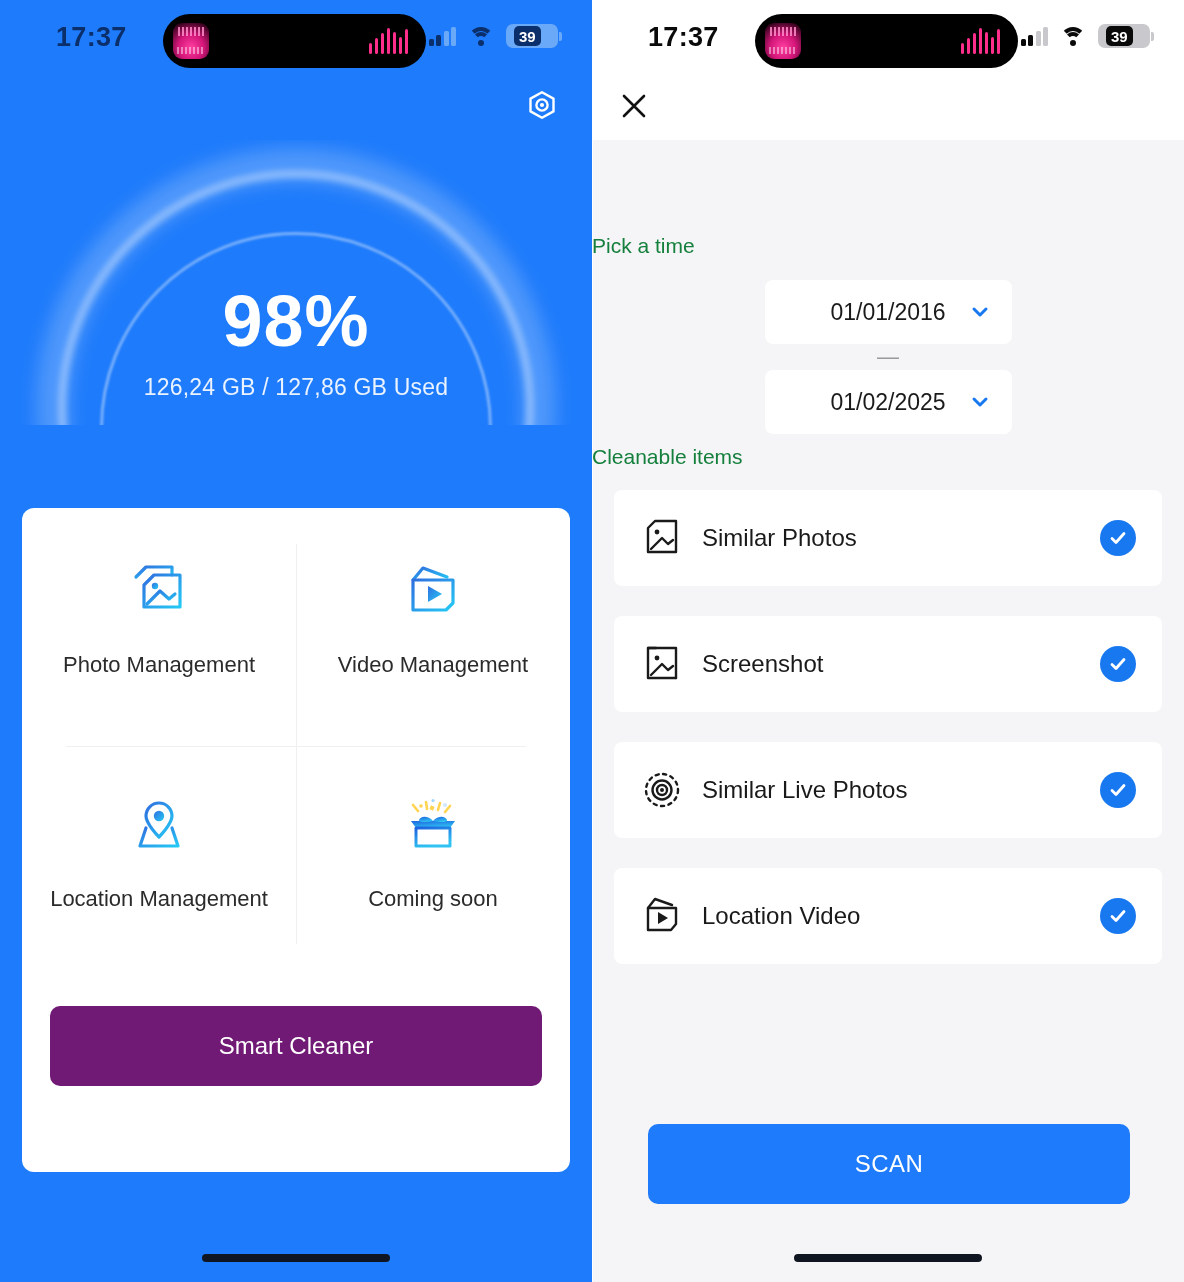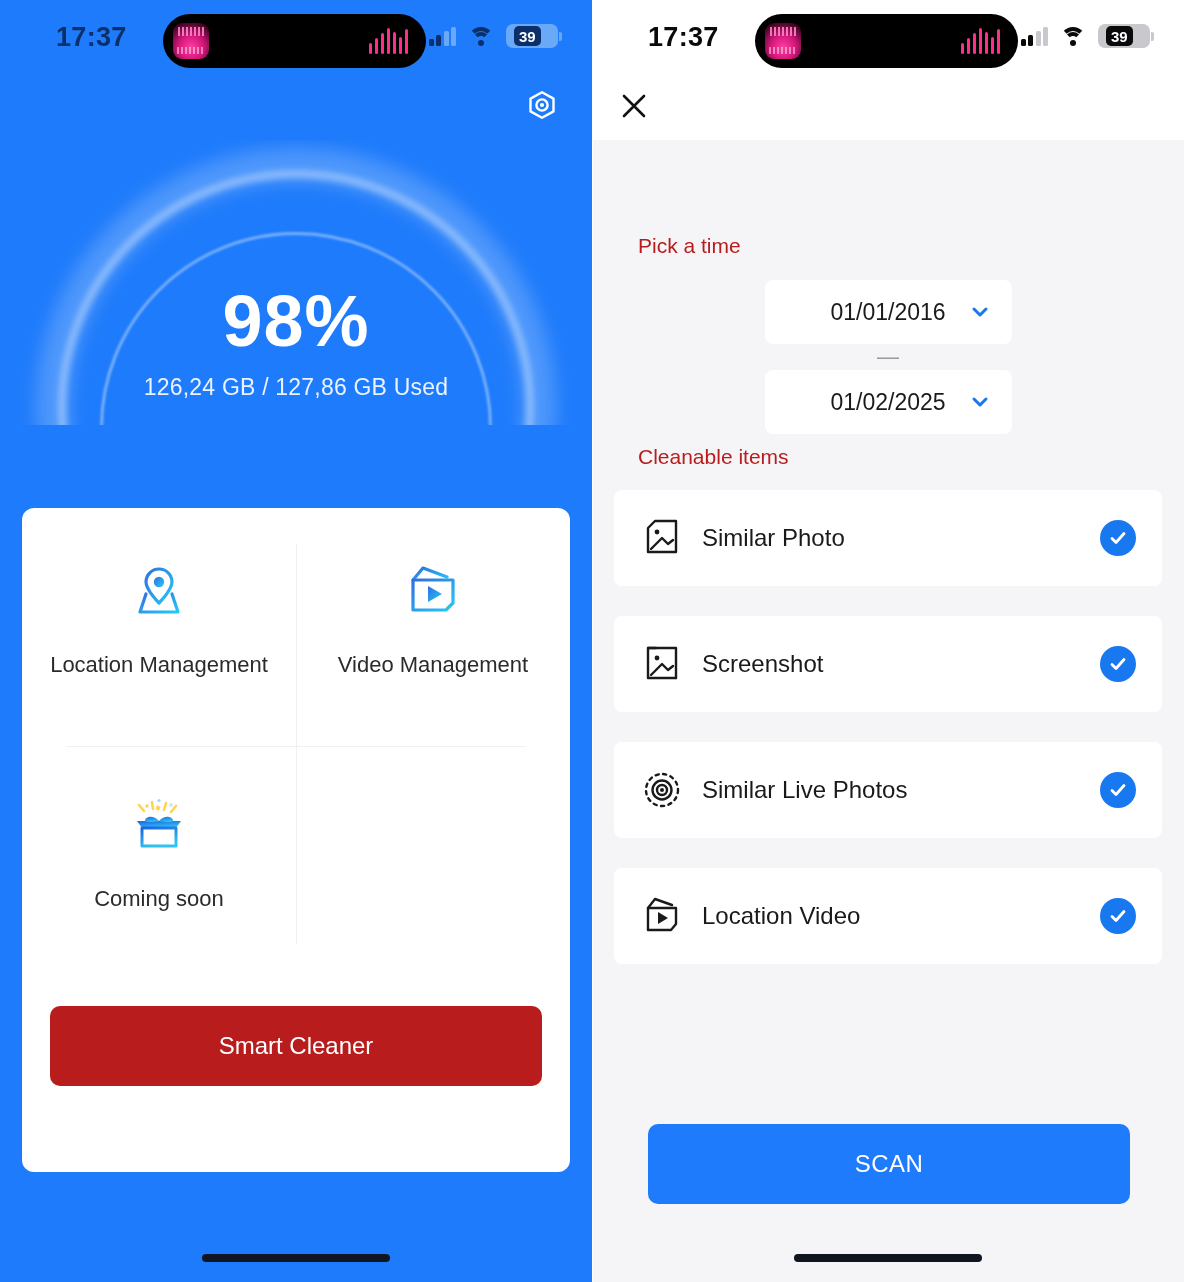--- a/index.html
+++ b/index.html
@@ -179,21 +179,21 @@
     position: absolute; left: 50%; top: 36px;
     width: 1px; height: 400px; background: #f0f0f2;
   }
   .hdiv {
     position: absolute; left: 44px; top: 238px;
     width: 460px; height: 1px; background: #f0f0f2;
   }
   .smart-btn {
     position: absolute; left: 28px; bottom: 86px;
     width: 492px; height: 80px;
-    background: #b91c1c; border: none; border-radius: 10px;
+    background: #701a75; border: none; border-radius: 10px;
     color: #fff; font-size: 24px;
     font-family: "Liberation Sans", sans-serif;
     display: flex; align-items: center; justify-content: center;
   }
 
   
   .home-ind {
     position: absolute; left: 50%; transform: translateX(-50%);
     bottom: 20px; width: 188px; height: 8px;
     border-radius: 4px; background: #101522;
@@ -204,22 +204,21 @@
     position: absolute; left: 0; top: 78px;
     width: 592px; height: 62px; background: #fff;
   }
   .close-btn {
     position: absolute; left: 612px; top: 84px;
     width: 44px; height: 44px;
     display: flex; align-items: center; justify-content: center;
   }
   .r-content { position: absolute; left: 0; top: 140px; width: 592px; }
   .sect-label {
-    color: #b91c1c; font-size: 21px;
-    margin-left: 46px;
+    color: #15803d; font-size: 21px;
   }
   .pick-time-label { position: absolute; top: 94px; }
   .date-row {
     position: absolute; top: 140px; left: 26px;
     width: 540px; display: flex; align-items: center; flex-direction: column;
   }
   .date-field {
     width: 247px; height: 64px; background: #fff;
     border-radius: 8px; position: relative;
     display: flex; align-items: center; justify-content: center;
@@ -318,53 +317,71 @@
       <div class="gauge-outer"></div>
       <div class="gauge-mid"></div>
       <div class="gauge-inner"></div>
       <div class="gauge-pct">98%</div>
       <div class="gauge-sub">126,24 GB / 127,86 GB Used</div>
     </div>
 
     <div class="feature-card">
       <div class="feature-grid">
 
+        <div class="feature-cell">
+          <div class="ficon">
+            <svg width="62" height="58" viewBox="0 0 62 58" fill="none">
+              <defs>
+                  <linearGradient id="g1" x1="0" y1="0" x2="1" y2="1">
+                <stop offset="0" stop-color="#2f6fe0"></stop>
+                    <stop offset="1" stop-color="#25c9f5"></stop>
+              </linearGradient>
+                </defs>
+              <path d="M8 14 L18 4 H44 V12" stroke="url(#g1)" stroke-width="3.2" stroke-linejoin="round" stroke-linecap="round" fill="none"></path>
+              <path d="M8 14 V38" stroke="url(#g1)" stroke-width="3.2" stroke-linecap="round"></path>
+              <path d="M16 22 L26 12 H52 V44 H16 Z" stroke="url(#g1)" stroke-width="3.2" stroke-linejoin="round" fill="none"></path>
+              <circle cx="27" cy="23" r="3.2" fill="url(#g1)"></circle>
+              <path d="M19 41 L32 28 L41 36 L47 31" stroke="url(#g1)" stroke-width="3.2" stroke-linecap="round" stroke-linejoin="round" fill="none"></path>
+            </svg>
+          </div>
+          <div class="flabel">Photo Management</div>
+        </div>
+
+        <div class="feature-cell">
+          <div class="ficon">
+            <svg width="60" height="58" viewBox="0 0 60 58" fill="none">
+              <defs>
+                  <linearGradient id="g2" x1="0" y1="0" x2="1" y2="1">
+                <stop offset="0" stop-color="#2f6fe0"></stop>
+                    <stop offset="1" stop-color="#25c9f5"></stop>
+              </linearGradient>
+                </defs>
+              <path d="M10 17 L20 5 L44 14" stroke="url(#g2)" stroke-width="3.2" stroke-linecap="round" stroke-linejoin="round" fill="none"></path>
+              <path d="M10 17 H50 V40 L43 47 H10 Z" stroke="url(#g2)" stroke-width="3.2" stroke-linejoin="round" fill="none"></path>
+              <path d="M25 23 L39 31 L25 39 Z" fill="url(#g2)"></path>
+            </svg>
+          </div>
+          <div class="flabel">Video Management</div>
+        </div>
 
         <div class="feature-cell">
           <div class="ficon">
             <svg width="58" height="56" viewBox="0 0 58 56" fill="none">
               <defs>
                   <linearGradient id="g3" x1="0" y1="0" x2="1" y2="1">
                 <stop offset="0" stop-color="#2f6fe0"></stop>
                     <stop offset="1" stop-color="#25c9f5"></stop>
               </linearGradient>
                 </defs>
               <path d="M16 30 L10 48 H48 L42 30" stroke="url(#g3)" stroke-width="3.2" stroke-linejoin="round" stroke-linecap="round" fill="none"></path>
               <path d="M29 5 C21.8 5 16 10.8 16 18 C16 26 29 39 29 39 C29 39 42 26 42 18 C42 10.8 36.2 5 29 5 Z" stroke="url(#g3)" stroke-width="3.2" fill="#ffffff" stroke-linejoin="round"></path>
               <circle cx="29" cy="18" r="5.2" fill="url(#g3)"></circle>
             </svg>
           </div>
           <div class="flabel">Location Management</div>
-        </div>
-
-        <div class="feature-cell">
-          <div class="ficon">
-            <svg width="60" height="58" viewBox="0 0 60 58" fill="none">
-              <defs>
-                  <linearGradient id="g2" x1="0" y1="0" x2="1" y2="1">
-                <stop offset="0" stop-color="#2f6fe0"></stop>
-                    <stop offset="1" stop-color="#25c9f5"></stop>
-              </linearGradient>
-                </defs>
-              <path d="M10 17 L20 5 L44 14" stroke="url(#g2)" stroke-width="3.2" stroke-linecap="round" stroke-linejoin="round" fill="none"></path>
-              <path d="M10 17 H50 V40 L43 47 H10 Z" stroke="url(#g2)" stroke-width="3.2" stroke-linejoin="round" fill="none"></path>
-              <path d="M25 23 L39 31 L25 39 Z" fill="url(#g2)"></path>
-            </svg>
-          </div>
-          <div class="flabel">Video Management</div>
         </div>
 
         <div class="feature-cell">
           <div class="ficon">
             <svg width="66" height="58" viewBox="0 0 66 58" fill="none">
               <defs>
                   <linearGradient id="g4" x1="0" y1="0" x2="0.4" y2="1">
                 <stop offset="0" stop-color="#1e63e0"></stop>
                     <stop offset="1" stop-color="#2fc2f2"></stop>
               </linearGradient>
@@ -467,21 +484,21 @@
       <div class="items-list">
 
         <div class="item-row">
           <div class="item-icon">
             <svg width="40" height="40" viewBox="0 0 40 40" fill="none">
               <path d="M6 10 L13 3 H34 V34 H6 Z" stroke="#1a1a1a" stroke-width="2.4" stroke-linejoin="round" fill="none"></path>
               <circle cx="15" cy="14" r="2.4" fill="#1a1a1a"></circle>
               <path d="M9 31 L20 20 L26 26 L31 22" stroke="#1a1a1a" stroke-width="2.4" stroke-linecap="round" stroke-linejoin="round" fill="none"></path>
             </svg>
           </div>
-          <div class="item-label">Similar Photo</div>
+          <div class="item-label">Similar Photos</div>
           <div class="check">
             <svg width="22" height="22" viewBox="0 0 22 22" fill="none">
               <path d="M5 11.5 L9 15.5 L17 6.5" stroke="#fff" stroke-width="2.8" stroke-linecap="round" stroke-linejoin="round"></path>
             </svg>
           </div>
         </div>
 
         <div class="item-row">
           <div class="item-icon">
             <svg width="40" height="40" viewBox="0 0 40 40" fill="none">

